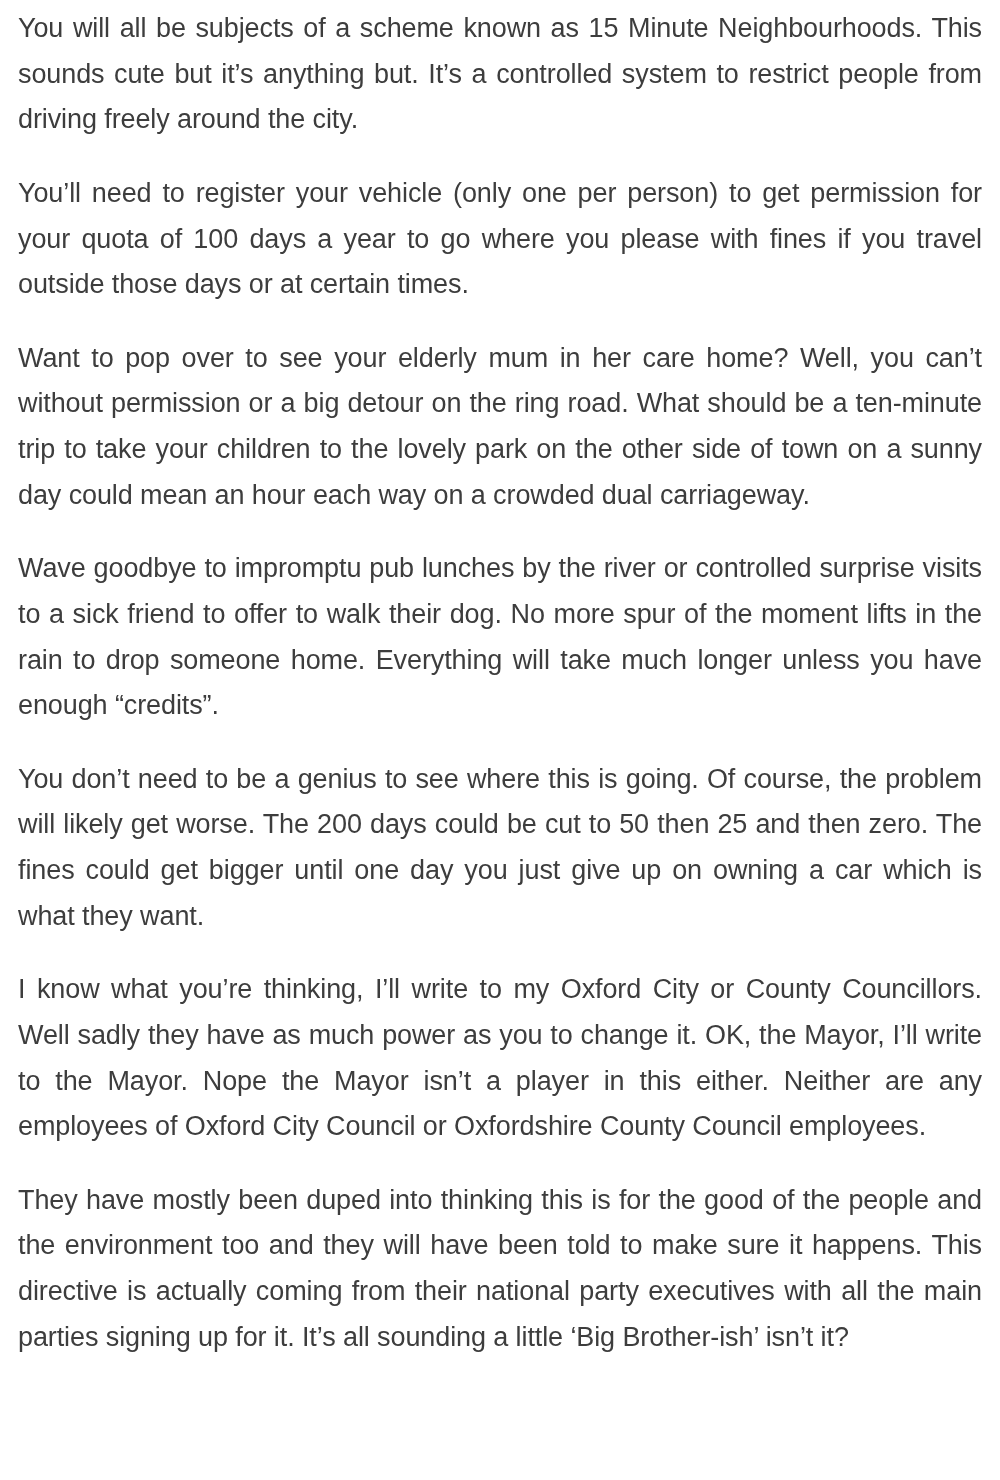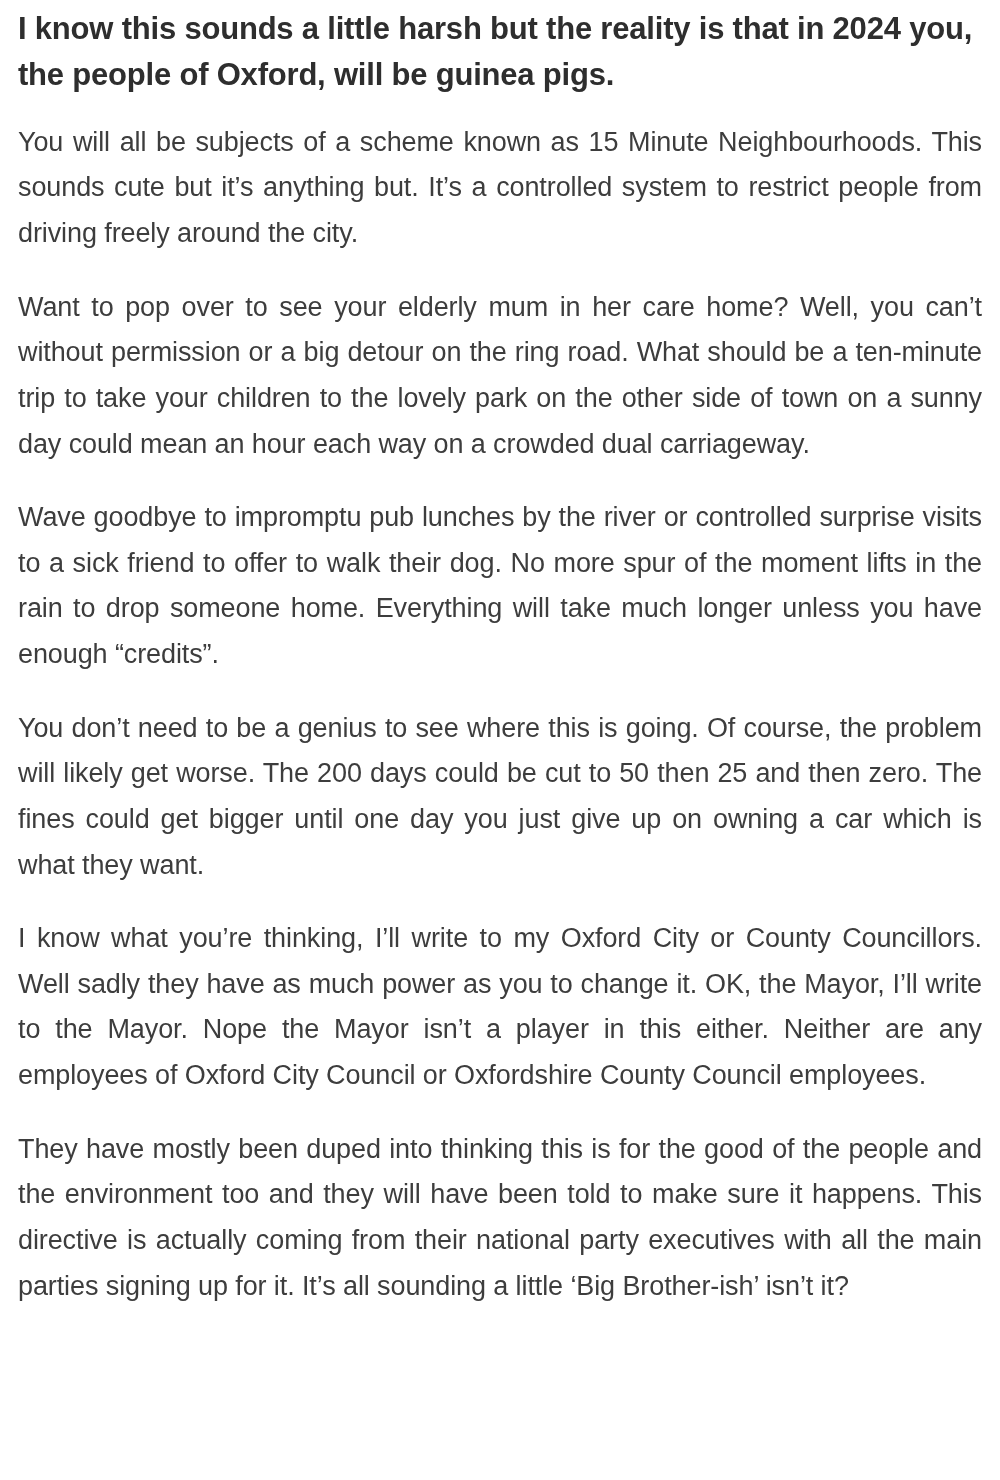--- a/index.html
+++ b/index.html
@@ -35,21 +35,21 @@
   }
   .article-paragraph:last-child {
     margin-bottom: 0;
     margin-top: 8px;
   }
 </style>
 </head>
 <body>
 
 <div class="article">
-  <h1 class="article-heading">I know this sounds a little harsh but the reality is that in 2024 you, the people of Oxford, will be guinea pigs.</h1>
 
   <p class="article-paragraph">You will all be subjects of a scheme known as 15 Minute Neighbourhoods. This sounds cute but it’s anything but. It’s a controlled system to restrict people from driving freely around the city.</p>
+  <p class="article-paragraph">You’ll need to register your vehicle (only one per person) to get permission for your quota of 100 days a year to go where you please with fines if you travel outside those days or at certain times.</p>
   <p class="article-paragraph">Want to pop over to see your elderly mum in her care home? Well, you can’t without permission or a big detour on the ring road. What should be a ten-minute trip to take your children to the lovely park on the other side of town on a sunny day could mean an hour each way on a crowded dual carriageway.</p>
   <p class="article-paragraph">Wave goodbye to impromptu pub lunches by the river or controlled surprise visits to a sick friend to offer to walk their dog. No more spur of the moment lifts in the rain to drop someone home. Everything will take much longer unless you have enough “credits”.</p>
   <p class="article-paragraph">You don’t need to be a genius to see where this is going. Of course, the problem will likely get worse. The 200 days could be cut to 50 then 25 and then zero. The fines could get bigger until one day you just give up on owning a car which is what they want.</p>
   <p class="article-paragraph">I know what you’re thinking, I’ll write to my Oxford City or County Councillors. Well sadly they have as much power as you to change it. OK, the Mayor, I’ll write to the Mayor. Nope the Mayor isn’t a player in this either. Neither are any employees of Oxford City Council or Oxfordshire County Council employees.</p>
   <p class="article-paragraph">They have mostly been duped into thinking this is for the good of the people and the environment too and they will have been told to make sure it happens. This directive is actually coming from their national party executives with all the main parties signing up for it. It’s all sounding a little ‘Big Brother-ish’ isn’t it?</p>
 </div>
 
 </body></html>

